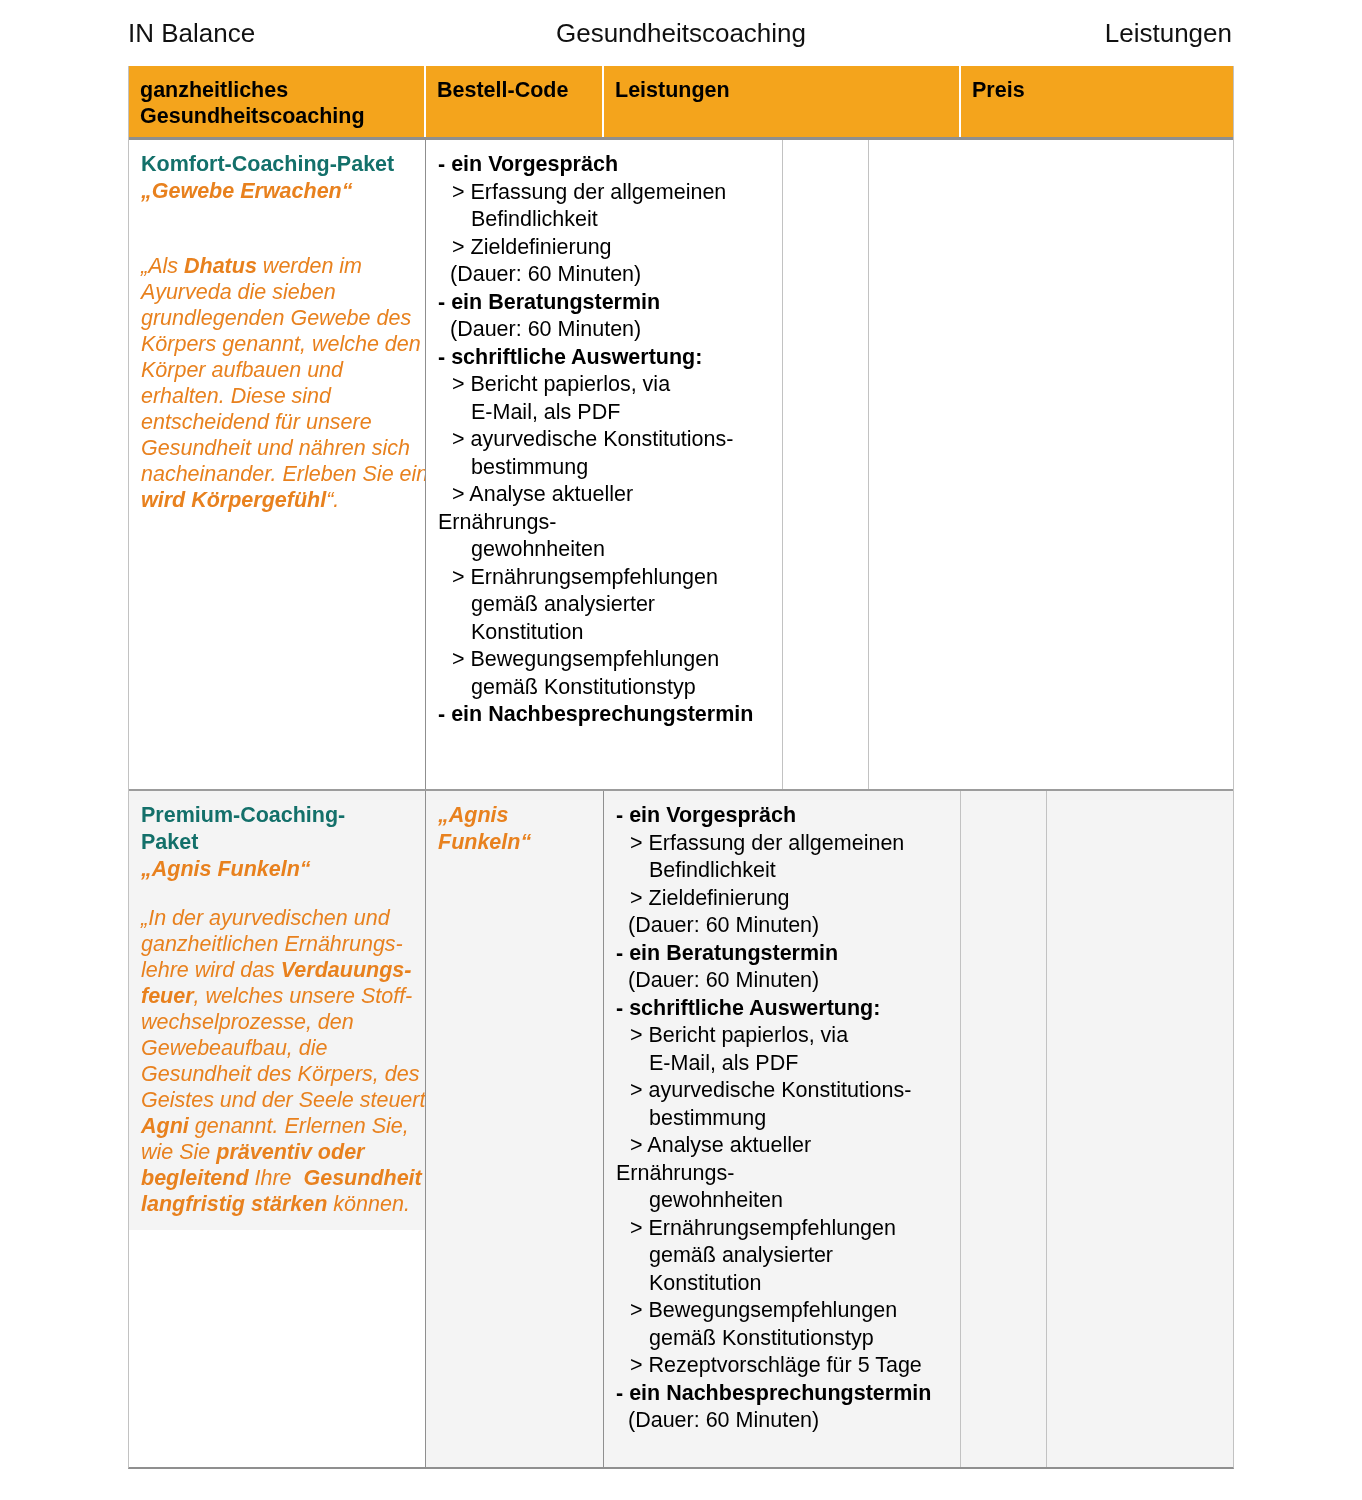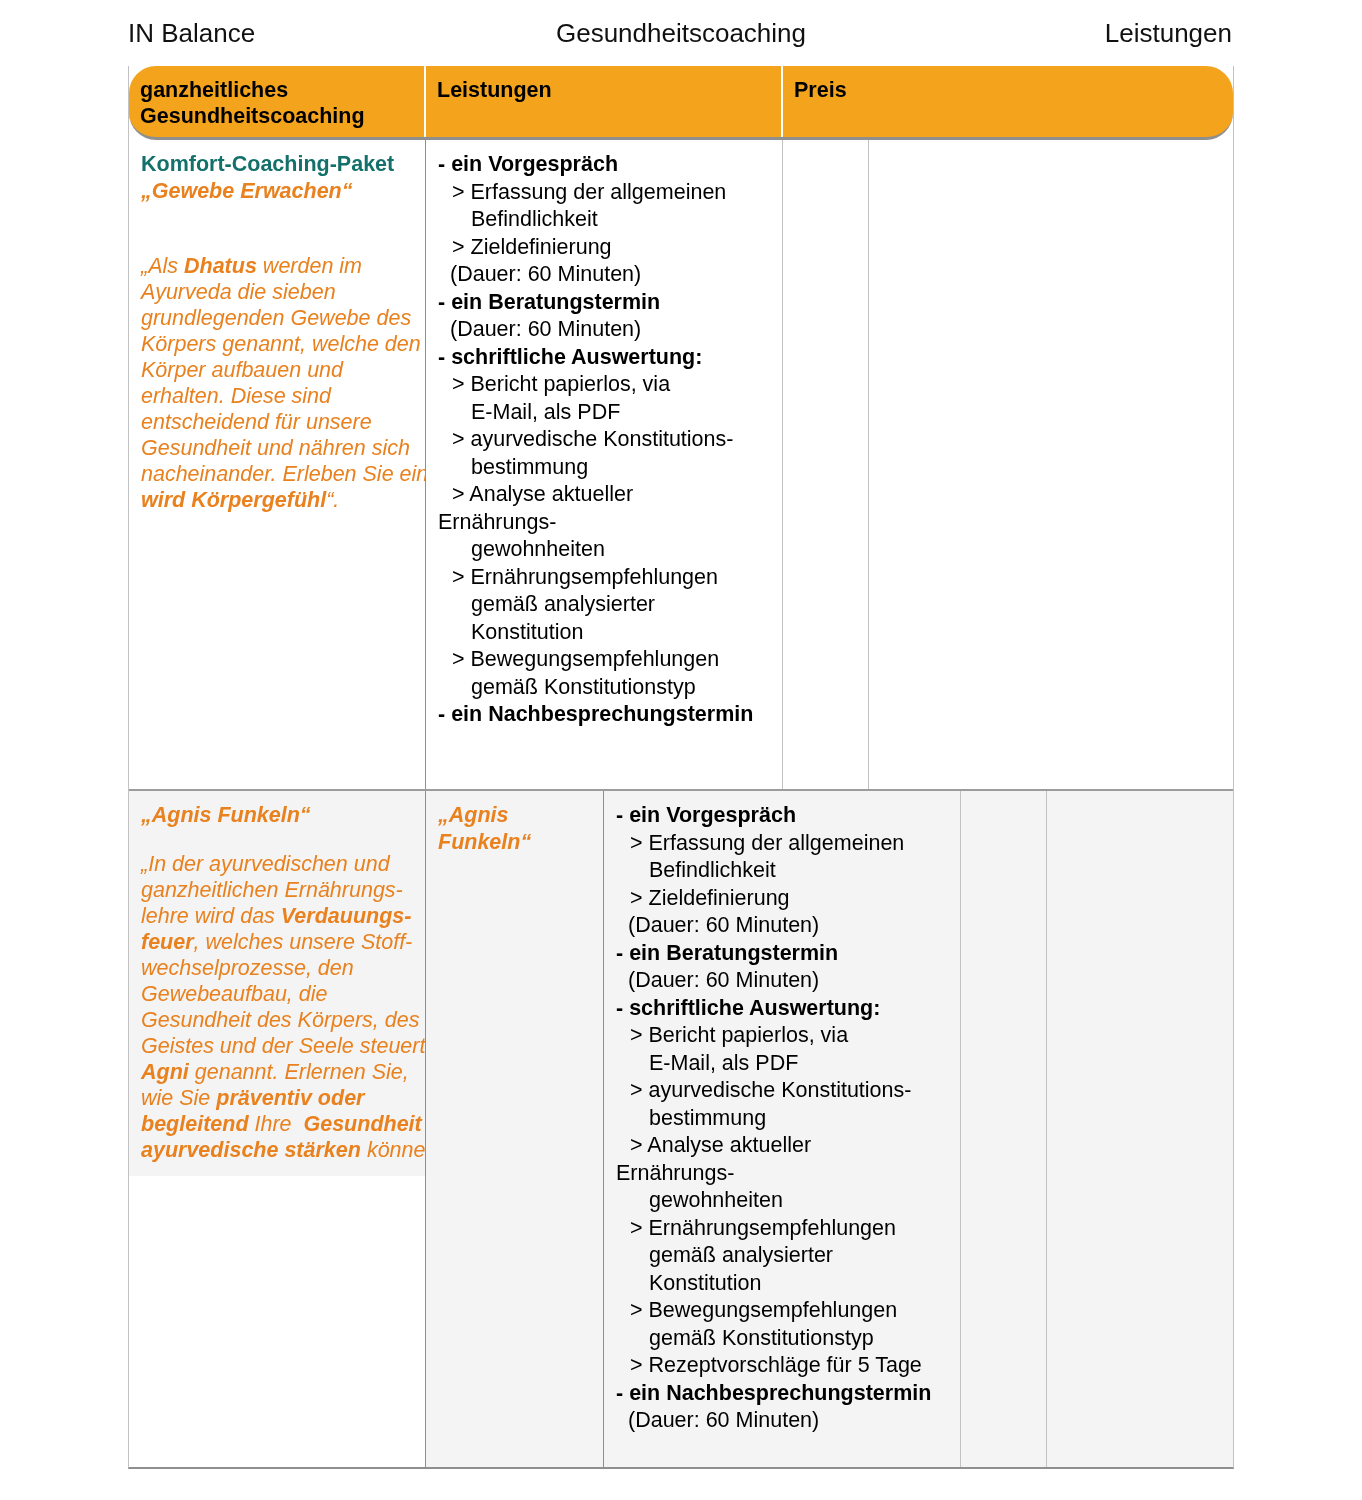--- a/index.html
+++ b/index.html
@@ -26,21 +26,20 @@
   .table{
     margin-top:17px;width:1106px;
     border-left:1px solid var(--border-light);
     border-right:1px solid var(--border-light);
     border-bottom:2px solid var(--border-dark);
   }
   .thead{
     display:flex;background:var(--header-bg);
     border-bottom:3px solid var(--border-dark);
     min-height:72px;
-    border-radius:27px;
   }
   .th{
     font-weight:bold;font-size:21.5px;line-height:26px;
     padding:11px 8px 8px 11px;border-right:2px solid #fff;
   }
   .th:last-child{border-right:none;}
   .w1{width:297px;}
   .w2{width:178px;}
   .w3{width:357px;}
   .w4{width:86px;}
@@ -75,20 +74,21 @@
 <div class="page">
   <div class="hdr">
     <span class="hdr-left">IN Balance</span>
     <span class="hdr-center">Gesundheitscoaching</span>
     <span class="hdr-right">Leistungen</span>
   </div>
 
   <div class="table">
     <div class="thead">
       <div class="th w1">ganzheitliches Gesundheitscoaching</div>
+      <div class="th w2">Bestell-Code</div>
       <div class="th w3">Leistungen</div>
       <div class="th w4">Preis</div>
     </div>
     <div id="tbody">
   <div class="trow">
     <div class="cell c1 w1">
       <div class="cell-inner">
         <div class="title">
                 <div class="line">Komfort-Coaching-Paket</div>
               </div>
@@ -137,36 +137,40 @@
               </div>
       </div>
     </div>
     <div class="cell c4 w4"></div>
     <div class="cell c5 w5"></div>
   </div>
 
   <div class="trow alt">
     <div class="cell c1 w1">
       <div class="cell-inner">
+        <div class="title">
+                <div class="line">Premium-Coaching-</div>
+                <div class="line">Paket</div>
+              </div>
         <div class="subtitle">
                 <div class="line">„Agnis Funkeln“</div>
               </div>
         <div class="desc">
                 <div class="line"><span>„In der ayurvedischen und</span></div>
                 <div class="line"><span>ganzheitlichen Ernährungs-</span></div>
                 <div class="line"><span>lehre wird das </span><b>Verdauungs-</b></div>
                 <div class="line"><b>feuer</b><span>, welches unsere Stoff-</span></div>
                 <div class="line"><span>wechselprozesse, den</span></div>
                 <div class="line"><span>Gewebeaufbau, die</span></div>
                 <div class="line"><span>Gesundheit des Körpers, des</span></div>
                 <div class="line"><span>Geistes und der Seele steuert</span></div>
                 <div class="line"><b>Agni</b><span> genannt. Erlernen Sie,</span></div>
                 <div class="line"><span>wie Sie </span><b>präventiv oder</b></div>
                 <div class="line"><b>begleitend</b><span> Ihre  </span><b>Gesundheit</b></div>
-                <div class="line"><b>ayurvedische stärken</b><span> können.</span></div>
+                <div class="line"><b>langfristig stärken</b><span> können.</span></div>
               </div>
       </div>
     </div>
     <div class="cell c2 w2">
       <div class="cell-inner">
         <div class="code">
                 <div class="line">„Agnis</div>
                 <div class="line">Funkeln“</div>
               </div>
       </div>

